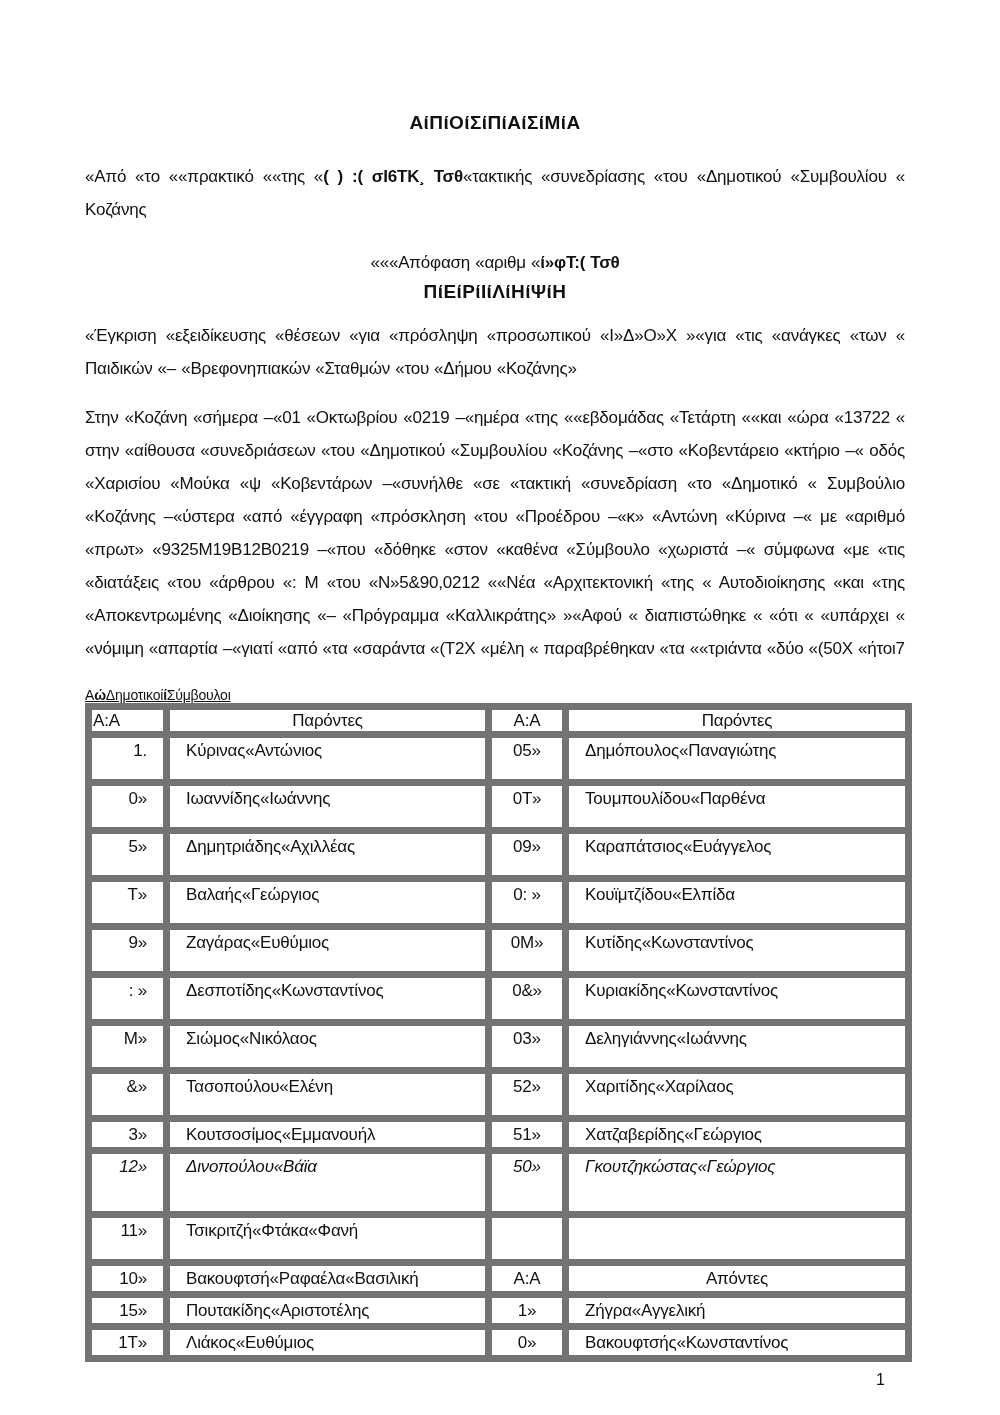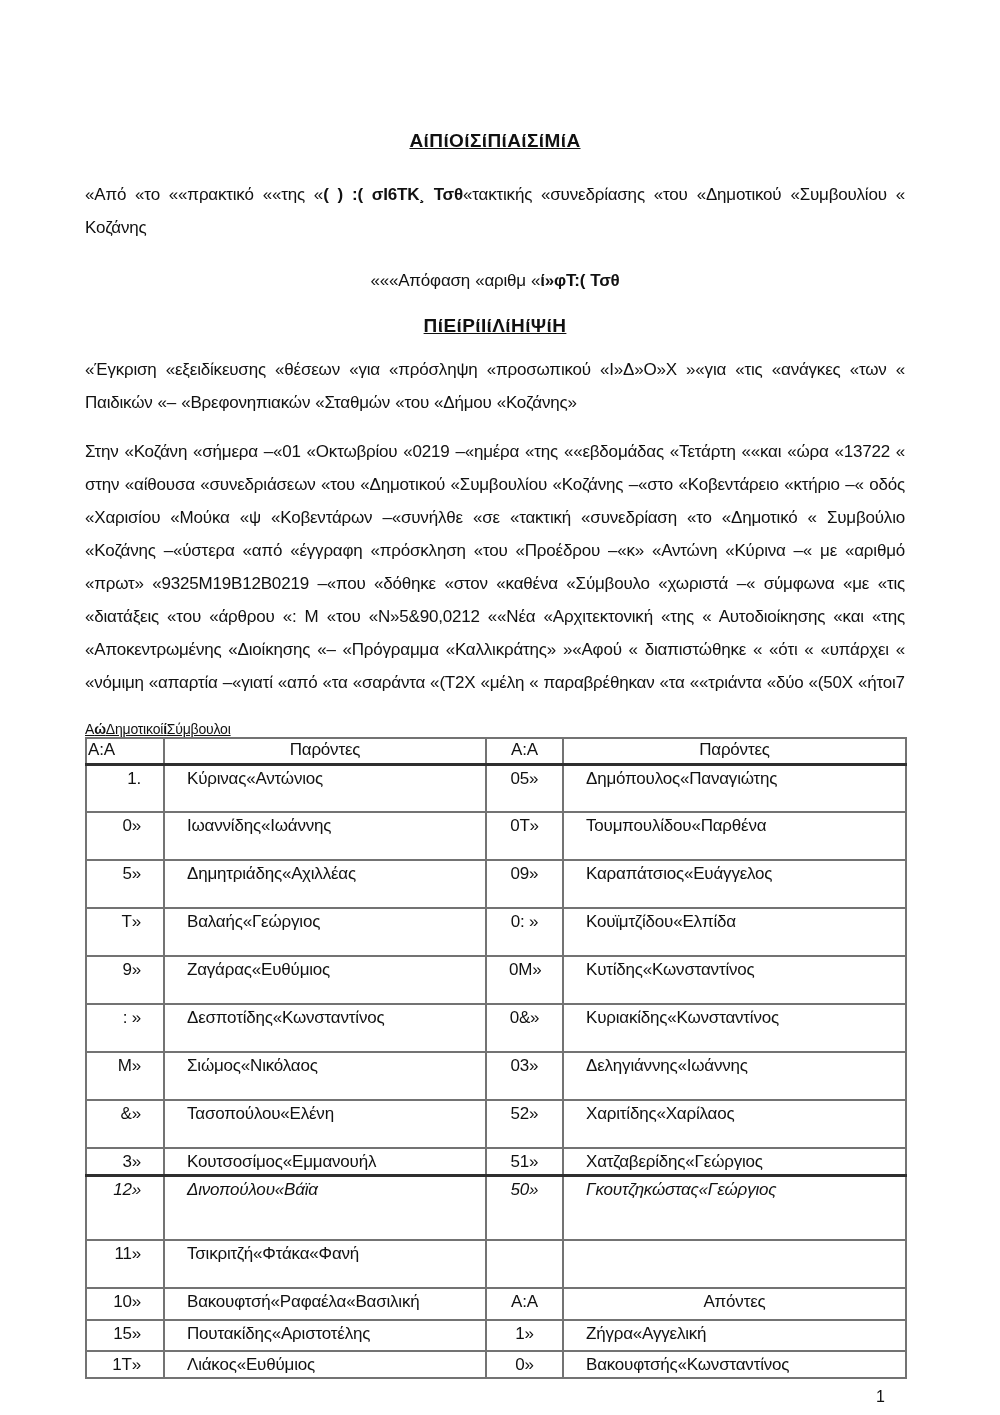--- a/index.html
+++ b/index.html
@@ -13,23 +13,21 @@
   }
   .page {
     width:1000px; height:1415px;
     padding:112px 95px 0 85px;
     position:relative;
   }
   .title, .subtitle {
     text-align:center;
     font-weight:bold;
     font-size:19px;
-    text-decoration:underline;
     letter-spacing:0.4px;
-    margin-top:18px;
   }
   .title { margin-bottom:26px; }
   .subtitle { margin-bottom:16px; }
   .para {
     font-size:17px;
     line-height:33px;
     text-align:justify;
     letter-spacing:-0.2px;
     word-spacing:0.5px;
   }
@@ -42,27 +40,27 @@
     font-size:14px;
     letter-spacing:-0.2px;
     text-decoration:underline;
   }
   table.council {
     border-collapse:collapse;
     width:820px;
     table-layout:fixed;
   }
   table.council th, table.council td {
-    border:2px solid #737373;
+    border:7px solid #737373;
     font-size:17px;
     font-weight:normal;
     vertical-align:top;
     line-height:21px;
     letter-spacing:-0.2px;
-    padding:2px 22px;
+    padding:2px 16px;
     overflow:hidden;
     white-space:nowrap;
   }
   tr.head-row { height:26px; }
   tr.head-row th { border-bottom:3px solid #2e2e2e; padding-top:0; padding-bottom:0; text-align:center; }
   tr.head-row th.h1 { text-align:left; padding-left:1px; }
   td.c1 { text-align:right; padding-right:14px; }
   td.c2 { text-align:left; padding-left:8px; }
   td.c3 { text-align:center; padding-right:16px; }
   td.c4 { text-align:left; padding-left:8px; }

